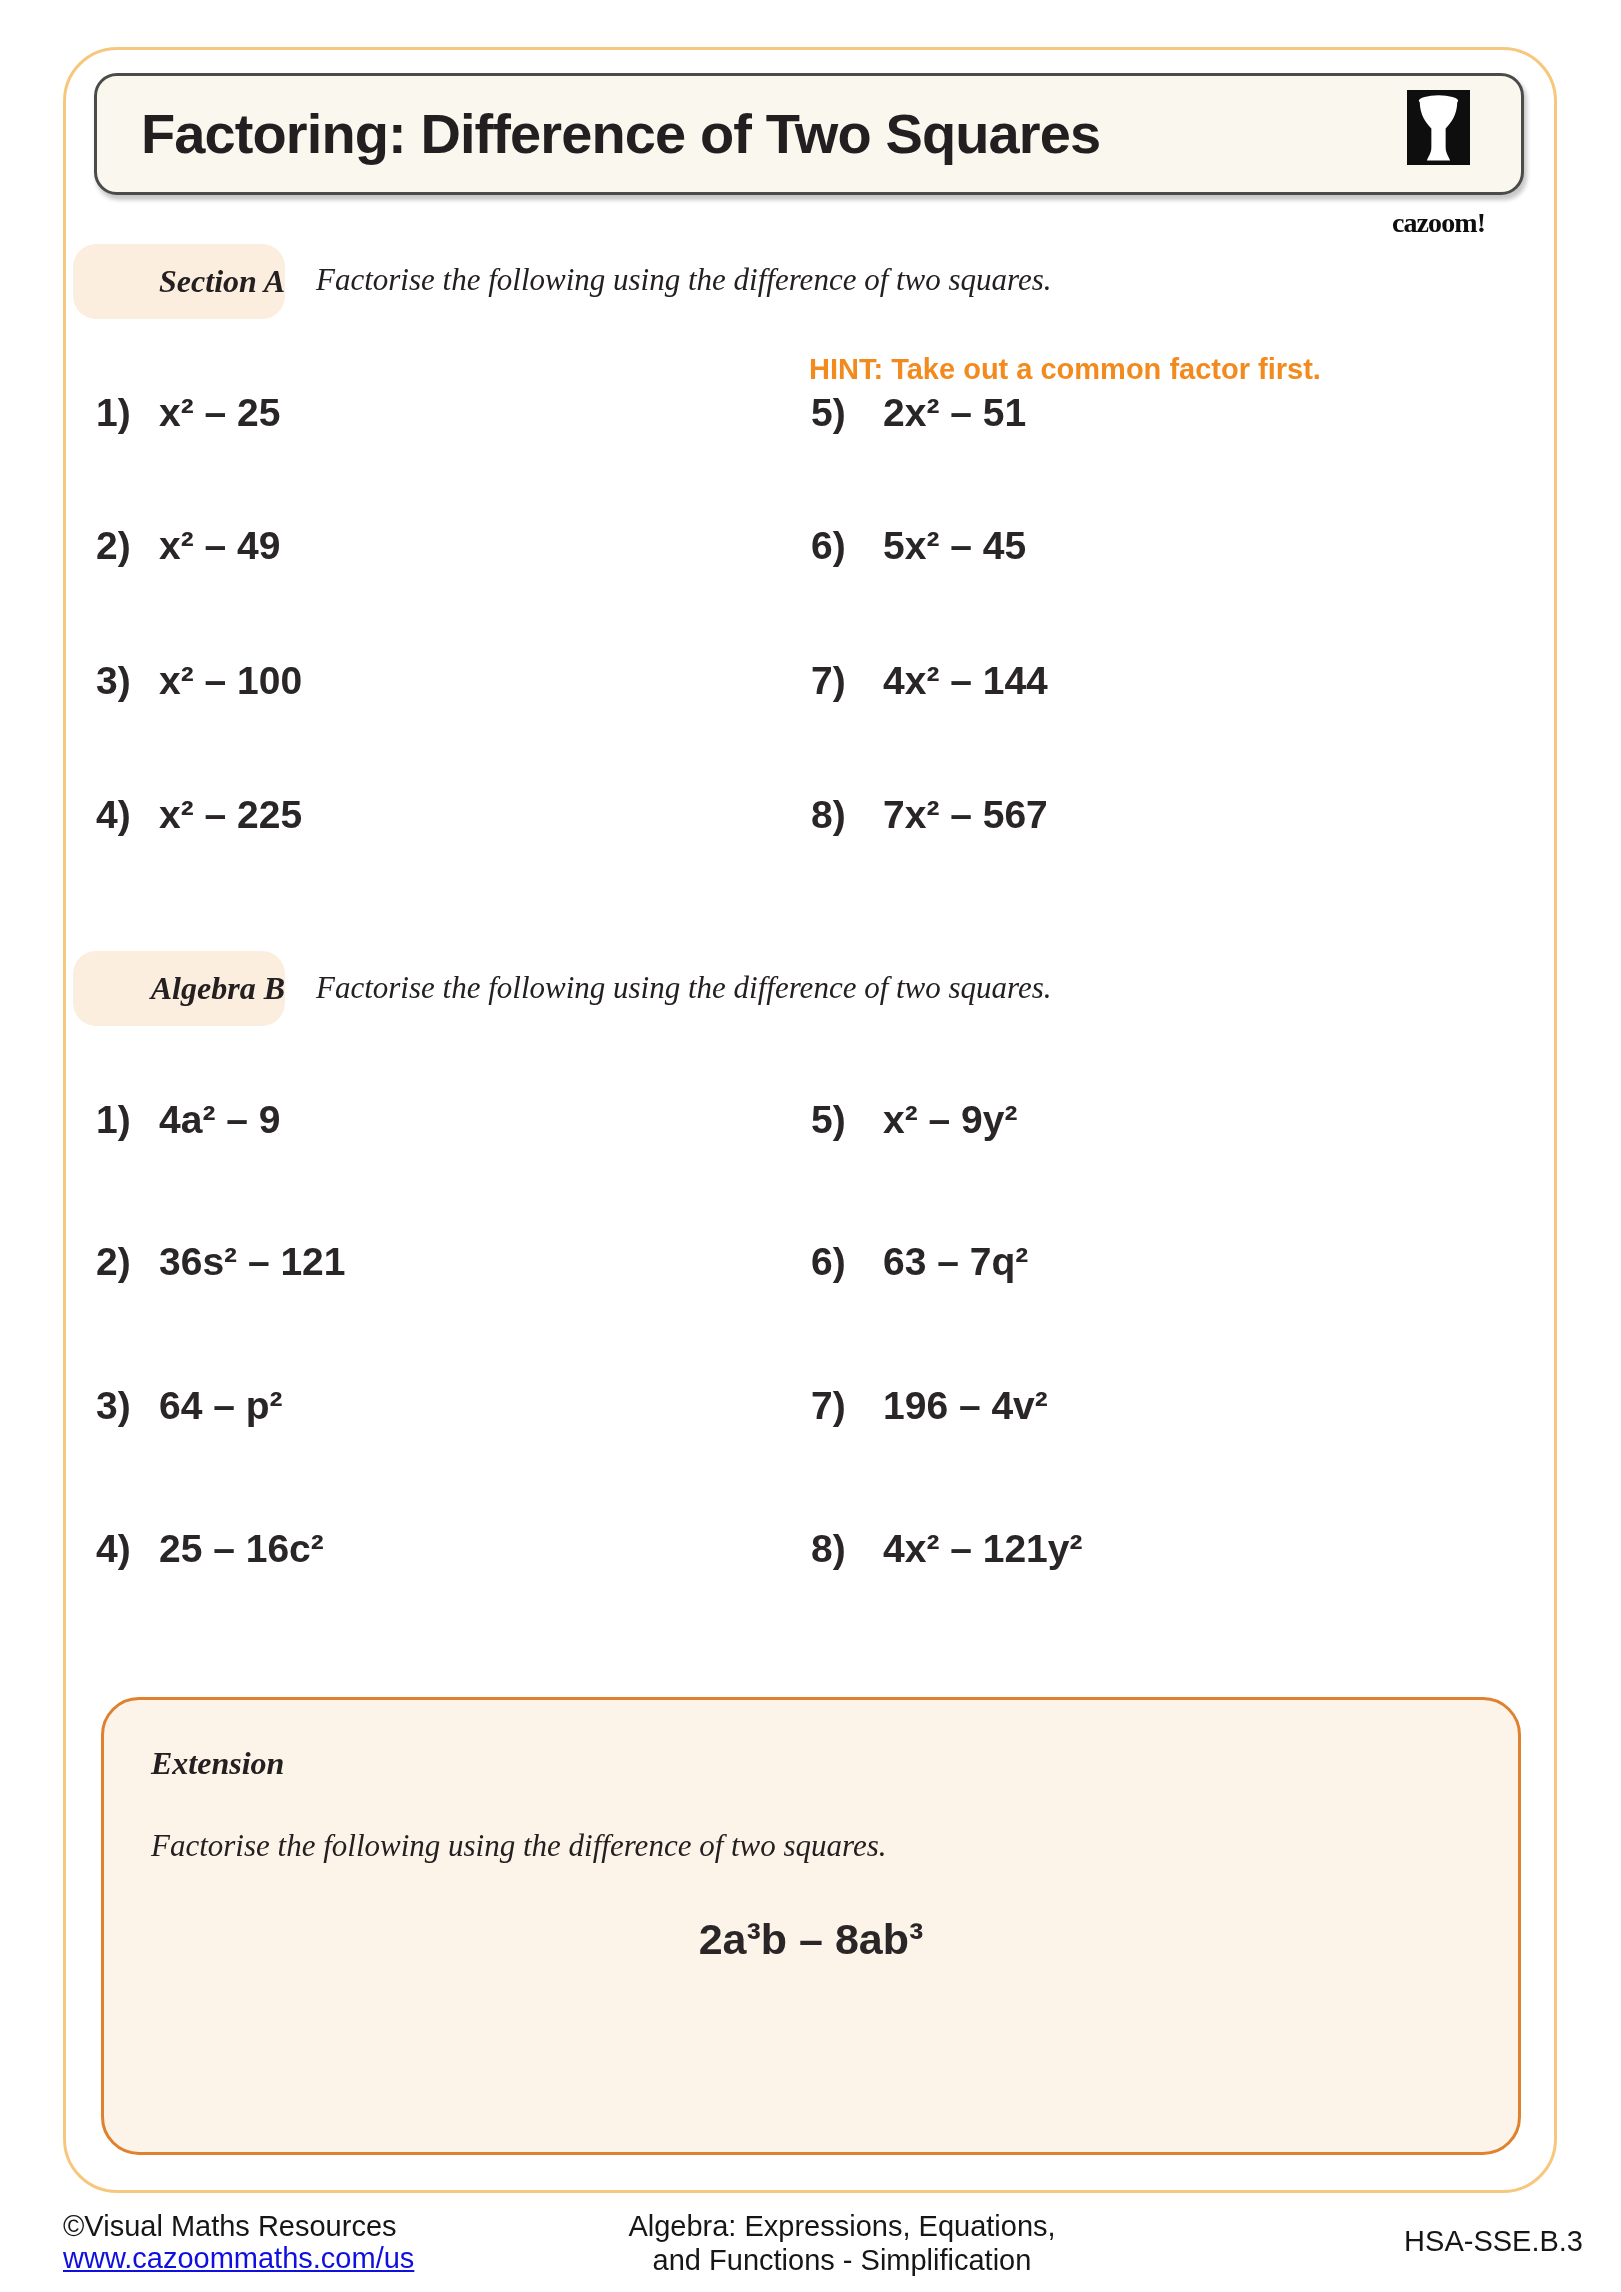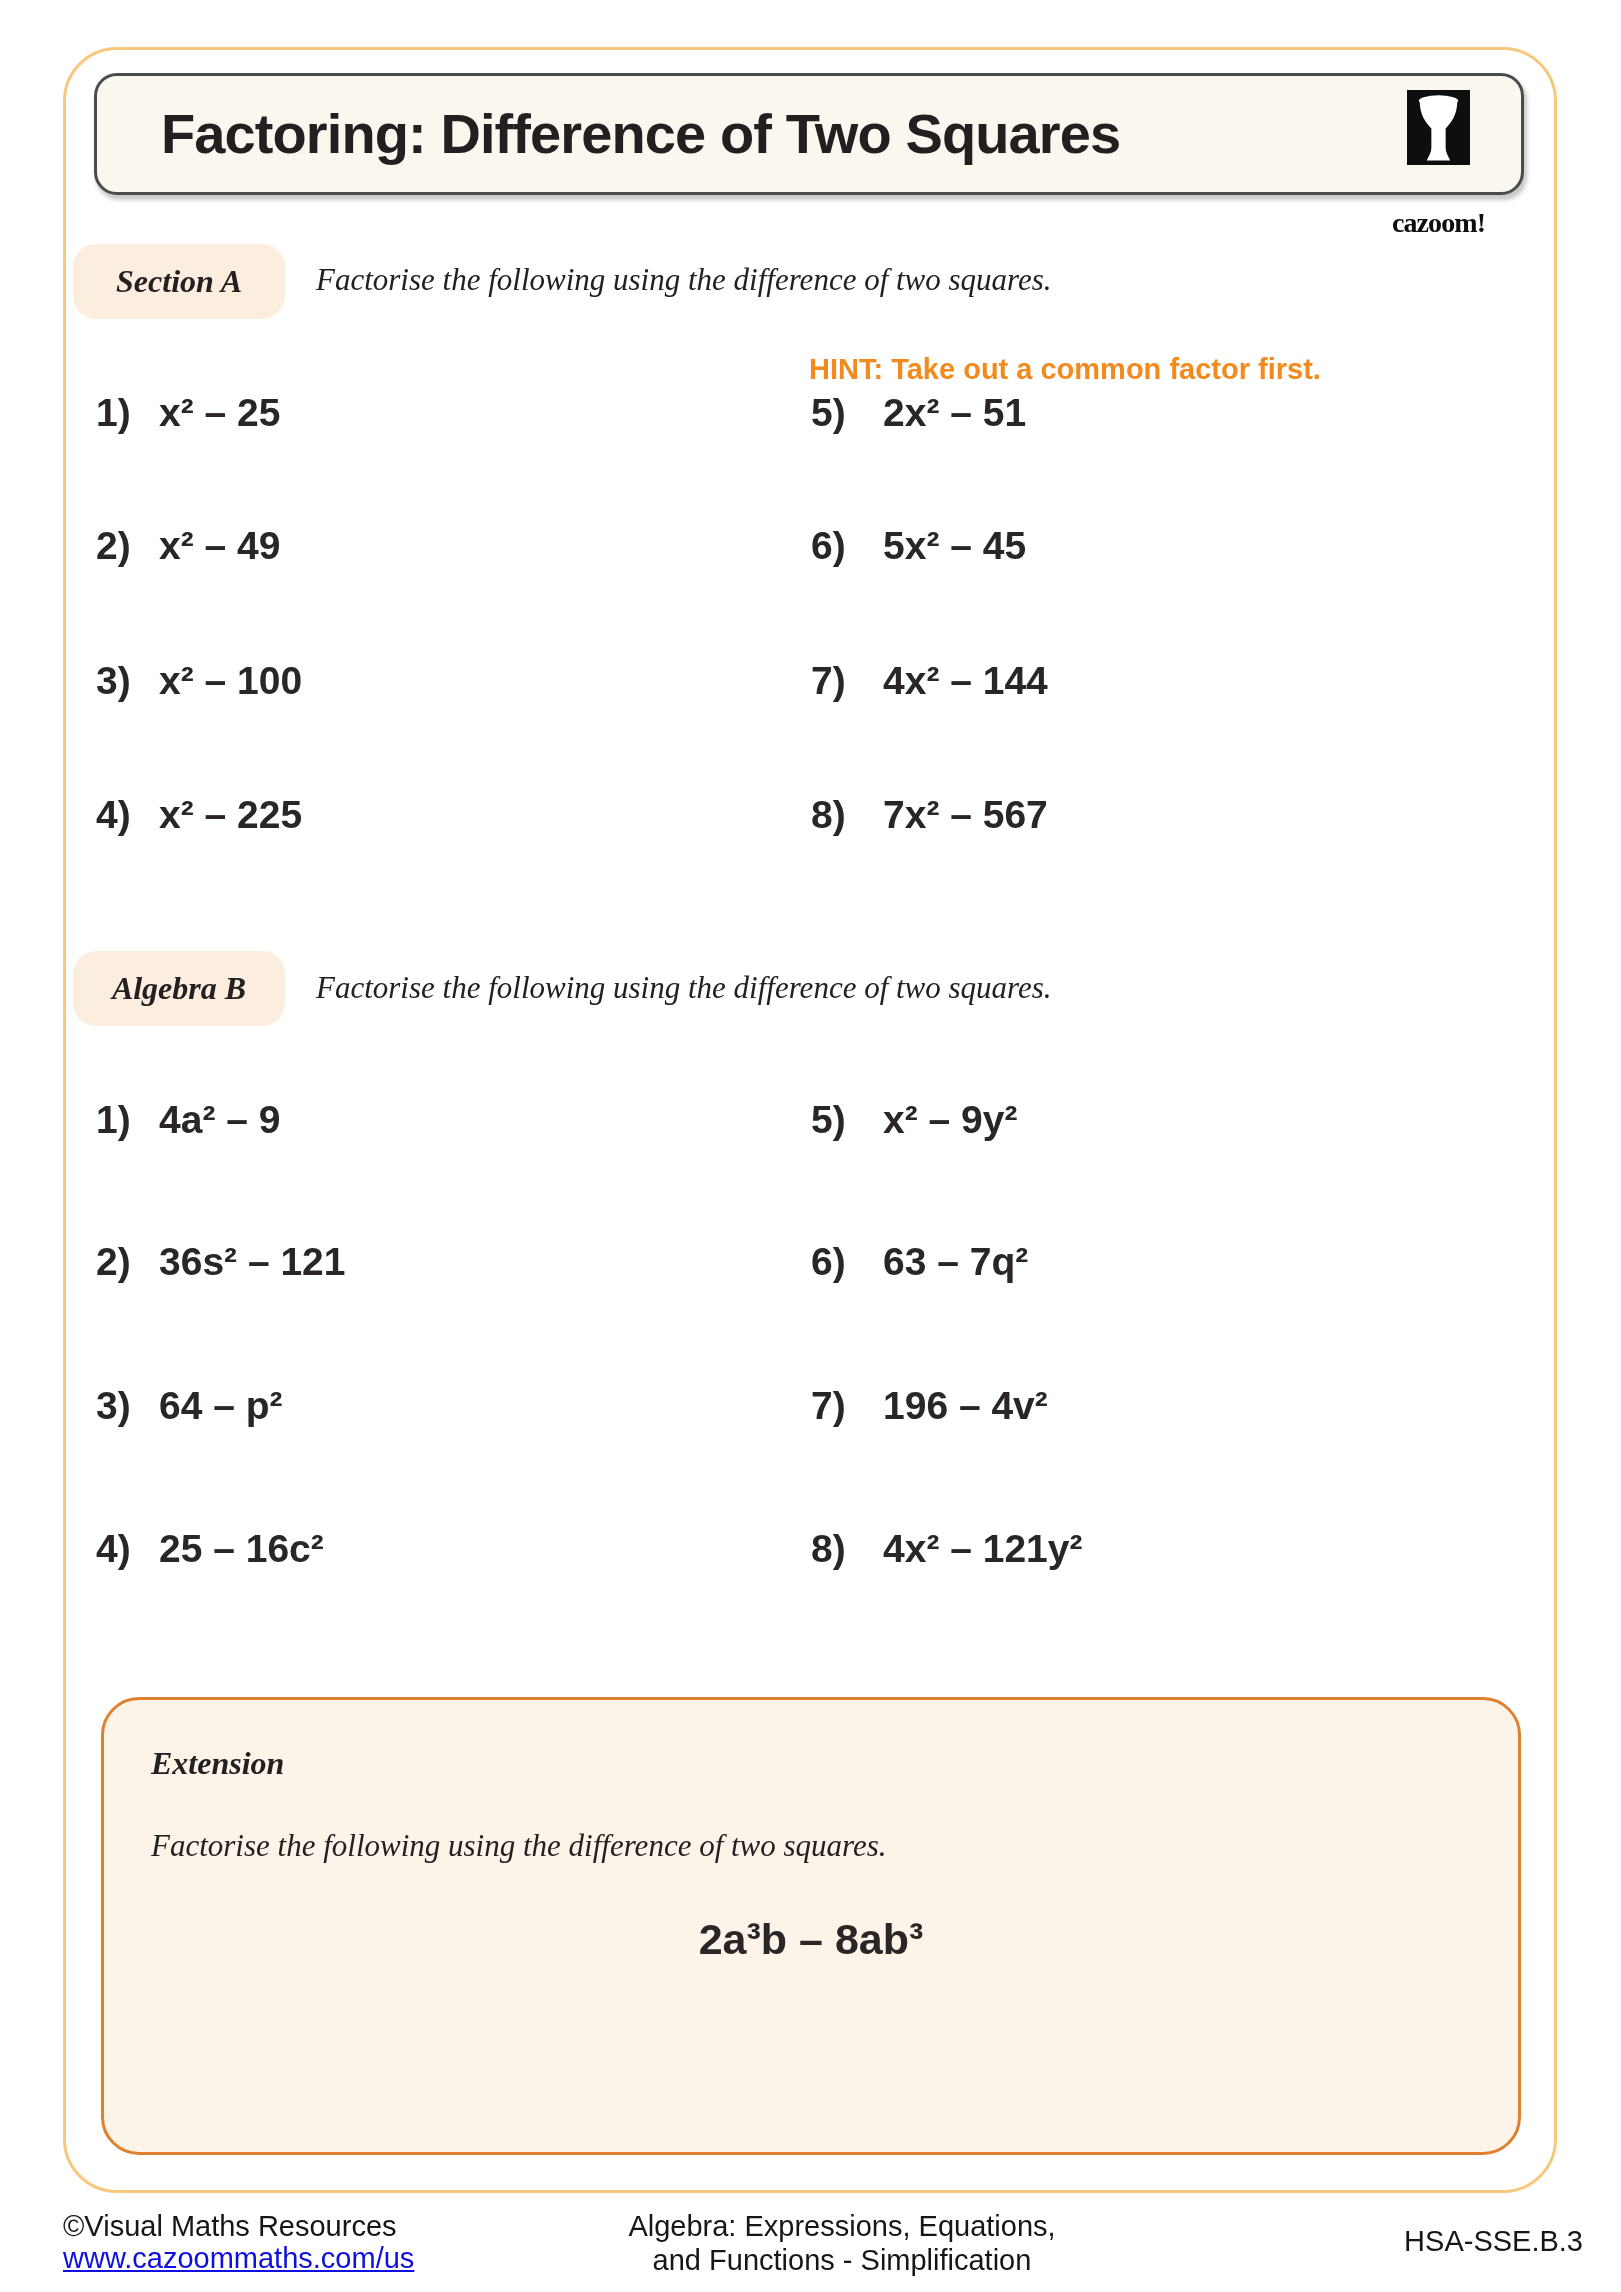--- a/index.html
+++ b/index.html
@@ -21,21 +21,21 @@
   
   #title-box{
     position:absolute;left:94px;top:73px;
     width:1424px;height:116px;
     background:#f9f7ee;
     border:3.6px solid #4b4b49;
     border-radius:23px;
     box-shadow:2.7px 4.5px 4.5px rgba(0,0,0,0.22);
   }
   #title-text{
-    position:absolute;left:64px;top:0;
+    position:absolute;left:44px;top:0;
     height:84px;line-height:116px;
     font-size:56px;font-weight:bold;
     letter-spacing:-0.9px;
     color:#231f20;
     white-space:nowrap;
   }
   #logo{position:absolute;left:1376px;top:88px;width:125px;height:106px;}
   #logo-box{
     position:absolute;left:31px;top:1.8px;
     width:63px;height:75px;
@@ -47,21 +47,21 @@
     font-family:"Liberation Serif","DejaVu Serif",serif;
     font-weight:bold;font-size:28px;letter-spacing:-0.9px;
     color:#0e0e0e;
     margin-top:44px;
   }
   
   .sec-label{
     position:absolute;left:73px;
     width:212px;height:75px;
     background:#fceede;border-radius:23px;
-    text-align:center;line-height:75px;
+    text-align:right;line-height:75px;
     font-family:"Liberation Serif","DejaVu Serif",serif;
     font-style:italic;font-weight:bold;font-size:32px;
     color:#242021;
   }
   .instruction{
     position:absolute;left:316px;
     font-family:"Liberation Serif","DejaVu Serif",serif;
     font-style:italic;font-size:31px;
     color:#242021;white-space:nowrap;
   }

